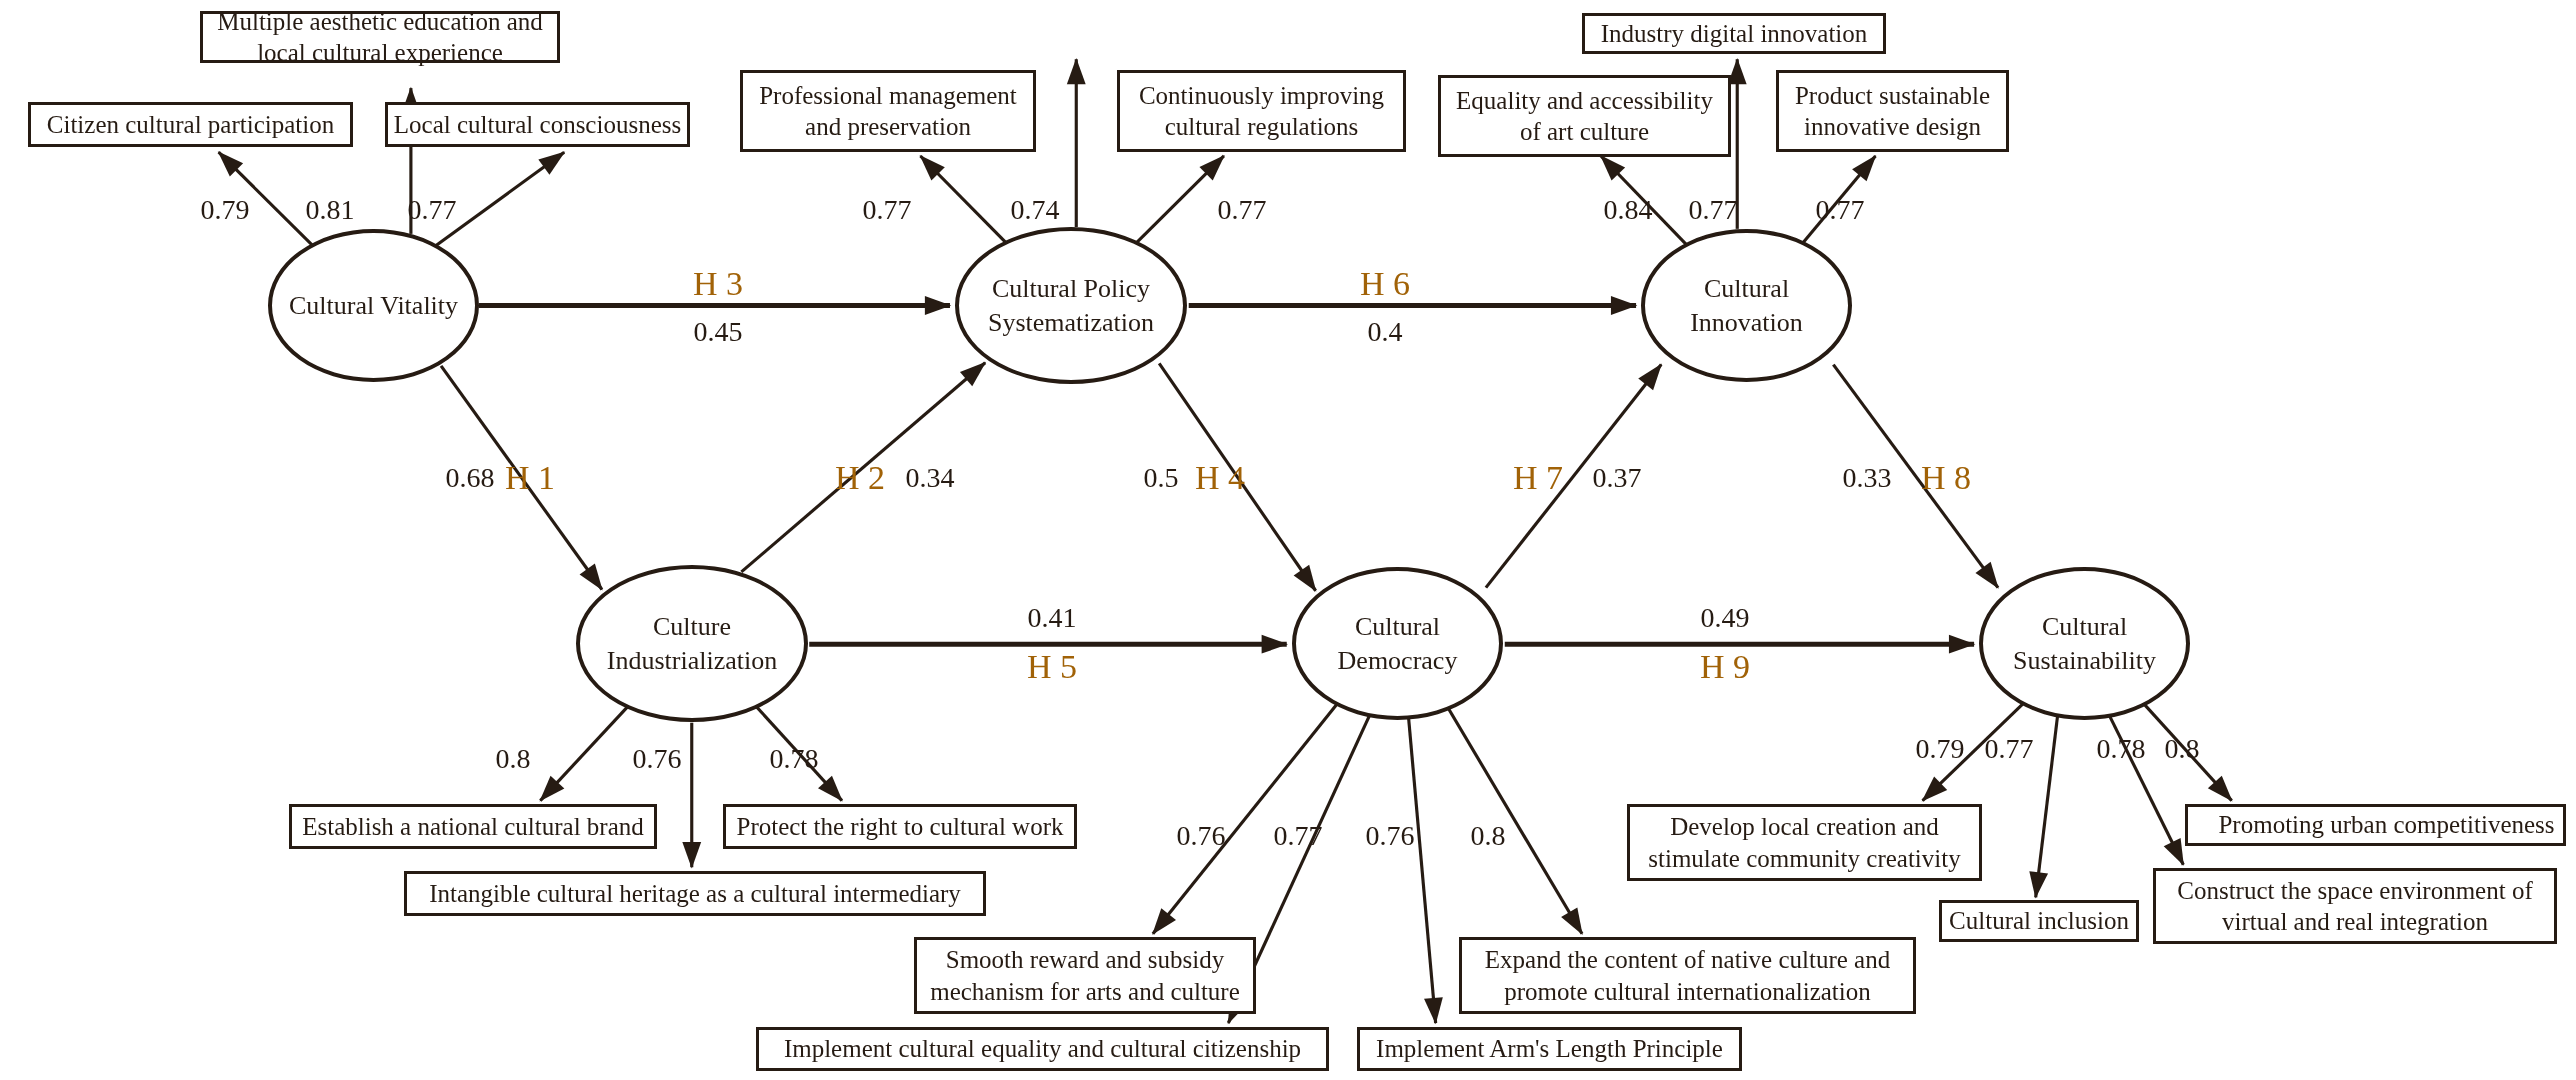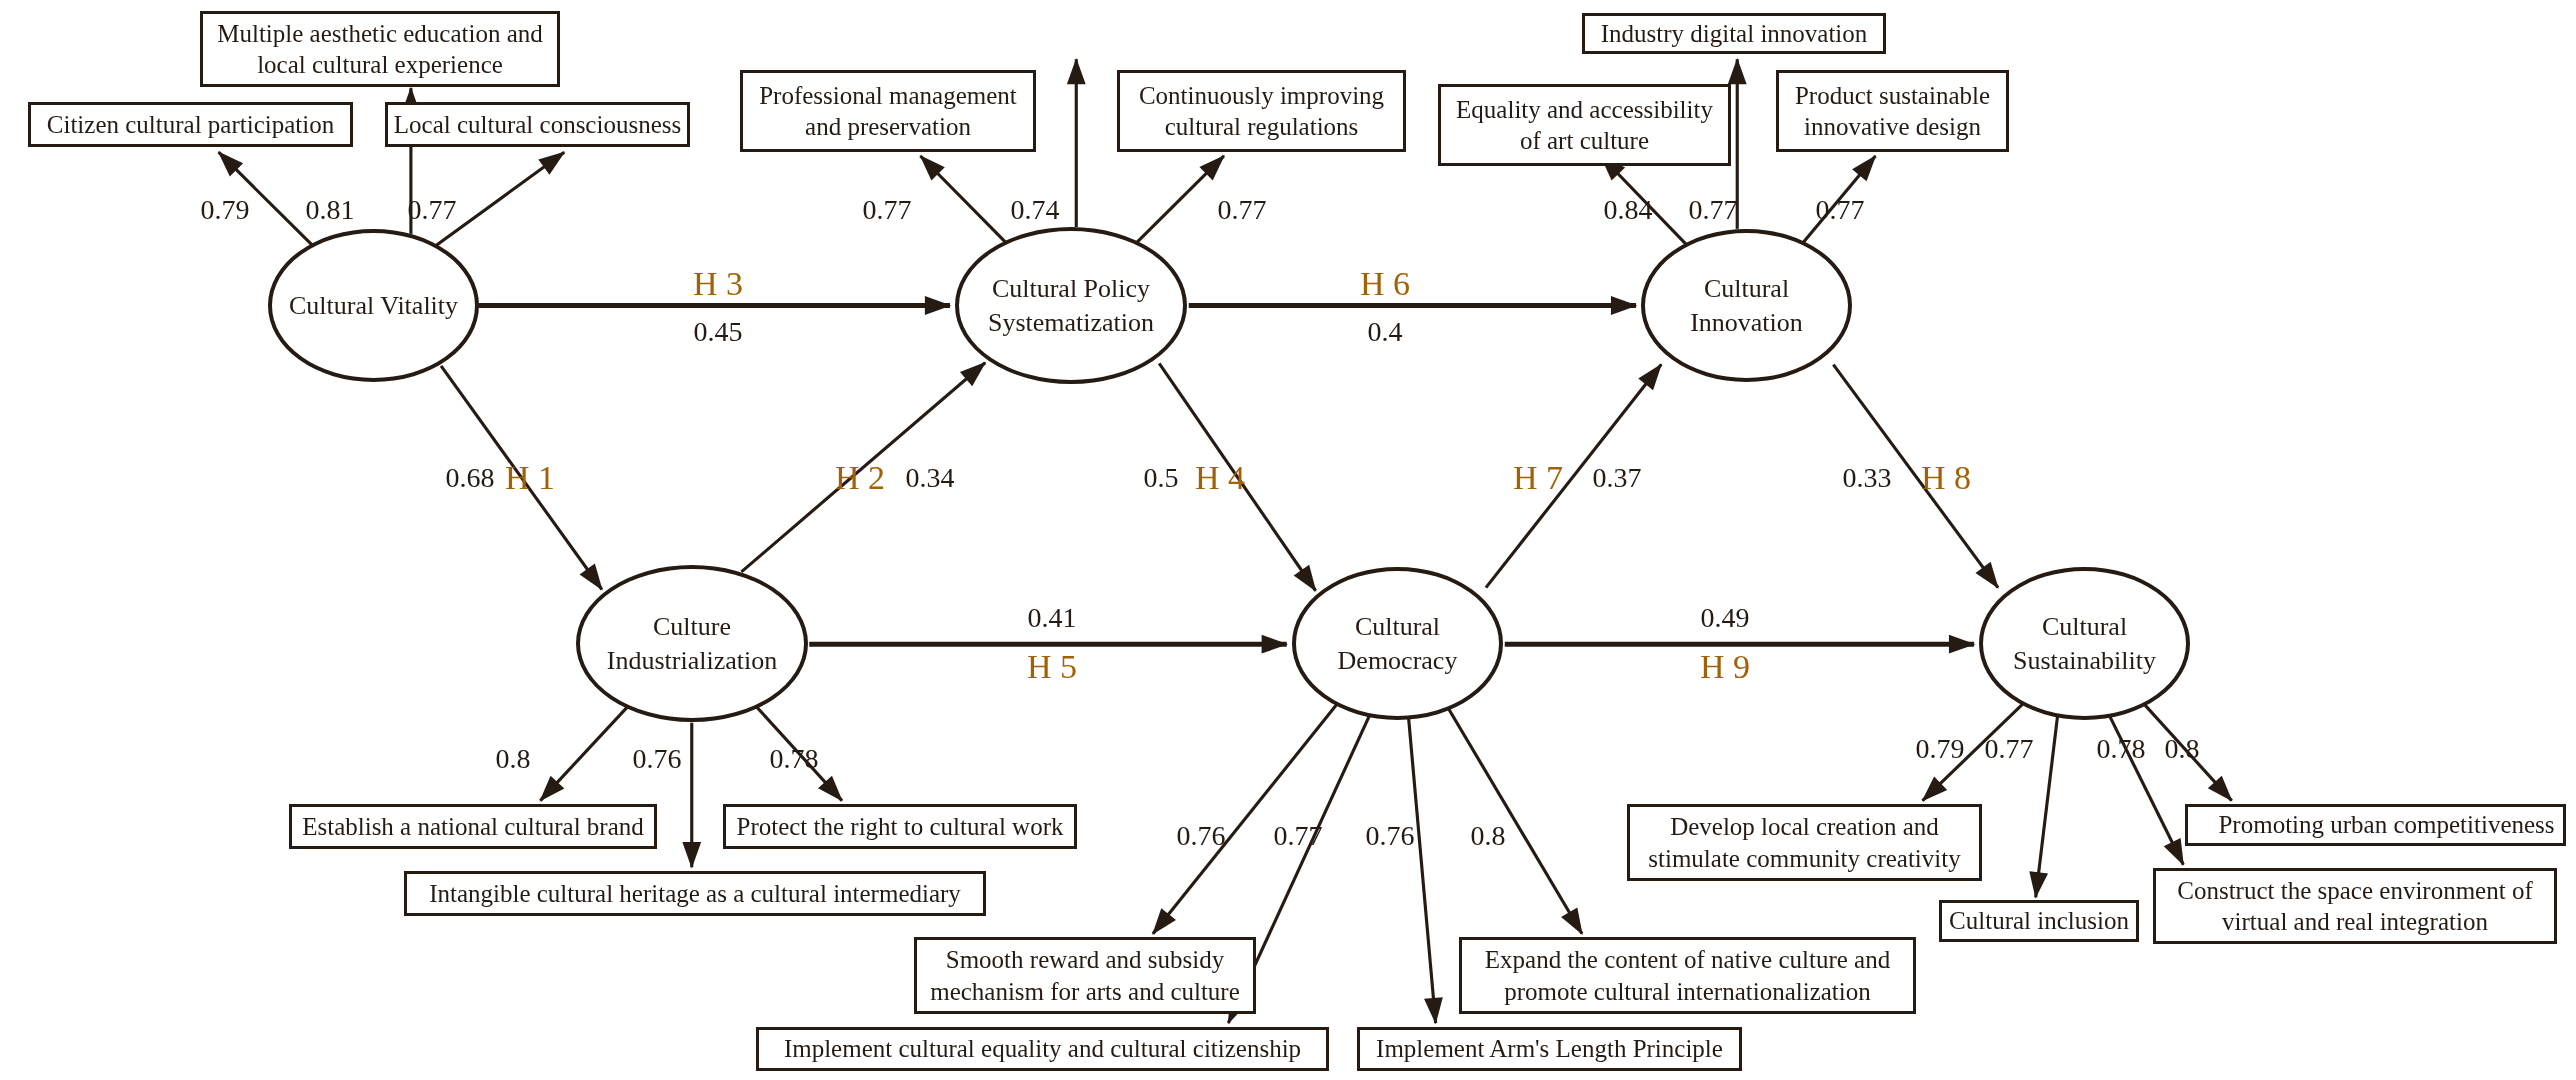--- a/index.html
+++ b/index.html
@@ -70,30 +70,30 @@
     <line x1="1180" y1="910" x2="1568" y2="577" stroke-width="5" marker-end="url(#ah)"></line>
     <line x1="762" y1="486" x2="1512" y2="486" stroke-width="8" marker-end="url(#ah)"></line>
     <line x1="1845" y1="578" x2="2094" y2="940" stroke-width="5" marker-end="url(#ah)"></line>
     <line x1="1288" y1="1025" x2="2048" y2="1025" stroke-width="8" marker-end="url(#ah)"></line>
     <line x1="1892" y1="486" x2="2604" y2="486" stroke-width="8" marker-end="url(#ah)"></line>
     <line x1="2365" y1="935" x2="2644" y2="580" stroke-width="5" marker-end="url(#ah)"></line>
     <line x1="2918" y1="580" x2="3180" y2="935" stroke-width="5" marker-end="url(#ah)"></line>
     <line x1="2395" y1="1025" x2="3142" y2="1025" stroke-width="8" marker-end="url(#ah)"></line>
   </svg>
 
-  <div class="box" style="left:200px;top:11.3px;width:360px;height:76px;">Multiple aesthetic education and
+  <div class="box" style="left:200px;top:11.3px;width:360px;height:52px;">Multiple aesthetic education and
 local cultural experience</div>
   <div class="box" style="left:28px;top:102px;width:325px;height:45px;">Citizen cultural participation</div>
   <div class="box" style="left:385px;top:102px;width:305px;height:45px;">Local cultural consciousness</div>
   <div class="box" style="left:740px;top:70px;width:296px;height:82px;">Professional management
 and preservation</div>
   <div class="box" style="left:1117px;top:70px;width:289px;height:82px;">Continuously improving
 cultural regulations</div>
   <div class="box" style="left:1582px;top:13px;width:304px;height:41px;">Industry digital innovation</div>
-  <div class="box" style="left:1438px;top:84px;width:293px;height:82px;">Equality and accessibility
+  <div class="box" style="left:1438px;top:75px;width:293px;height:82px;">Equality and accessibility
 of art culture</div>
   <div class="box" style="left:1776px;top:70px;width:233px;height:82px;">Product sustainable
 innovative design</div>
   <div class="box" style="left:289px;top:804px;width:368px;height:45px;">Establish a national cultural brand</div>
   <div class="box" style="left:404px;top:871px;width:582px;height:45px;">Intangible cultural heritage as a cultural intermediary</div>
   <div class="box" style="left:723px;top:804px;width:354px;height:45px;">Protect the right to cultural work</div>
   <div class="box" style="left:914px;top:937px;width:342px;height:77px;">Smooth reward and subsidy
 mechanism for arts and culture</div>
   <div class="box" style="left:756px;top:1027px;width:573px;height:44px;">Implement cultural equality and cultural citizenship</div>
   <div class="box" style="left:1357px;top:1027px;width:385px;height:44px;">Implement Arm's Length Principle</div>

